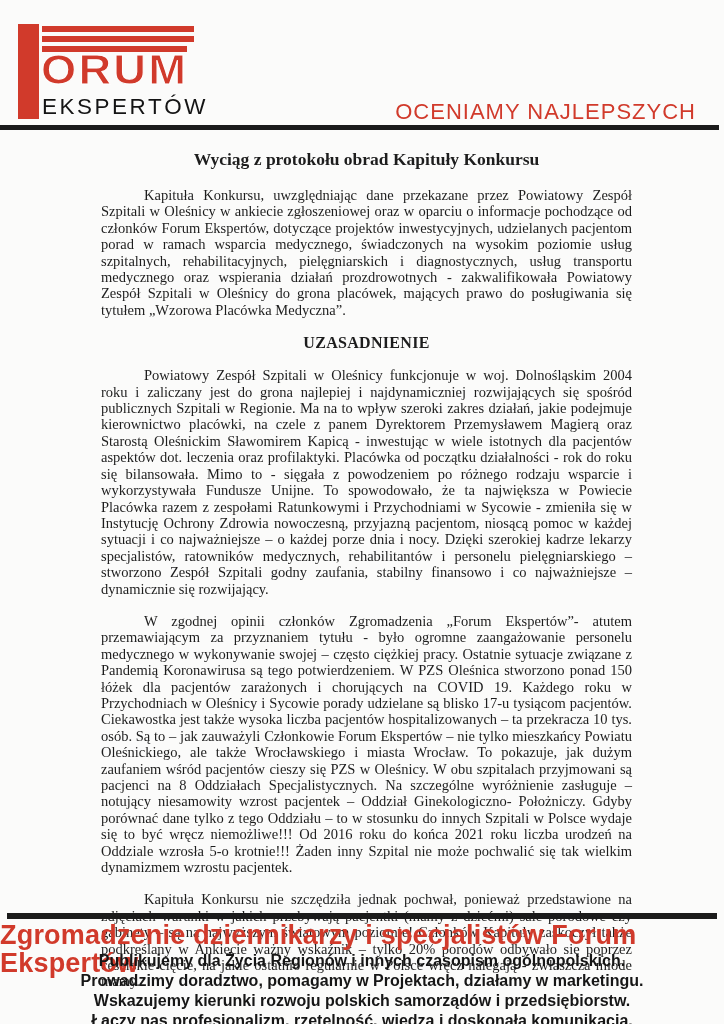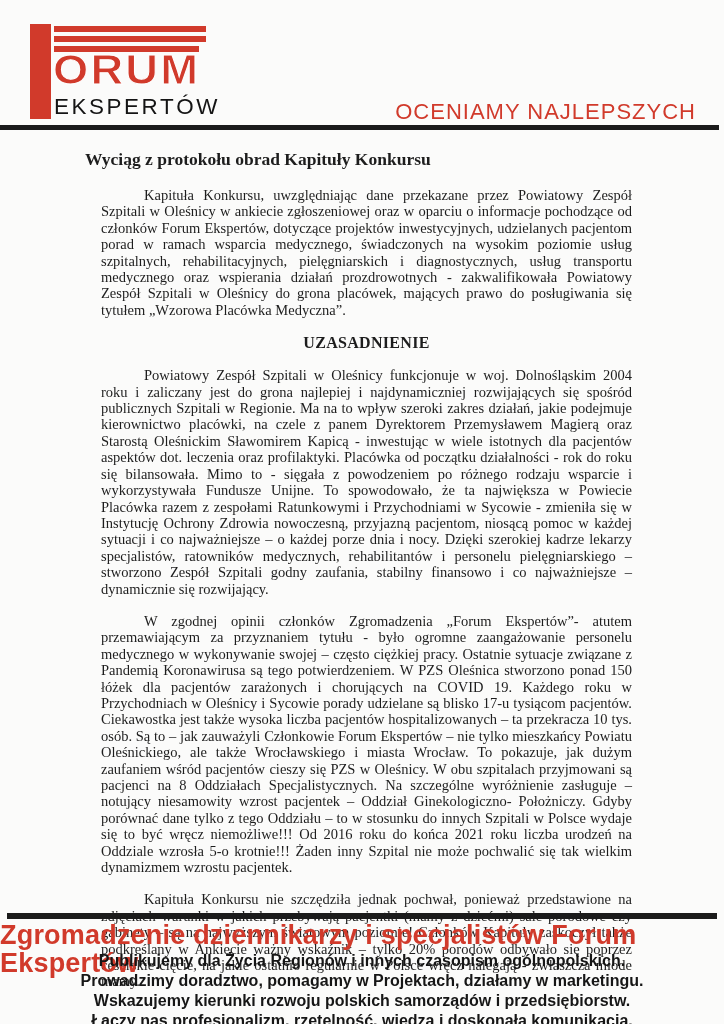--- a/index.html
+++ b/index.html
@@ -10,21 +10,21 @@
   }
   *{box-sizing:border-box;}
   html,body{margin:0;padding:0;}
   body{
     width:724px;height:1024px;position:relative;overflow:hidden;
     background:var(--bg);color:var(--ink);
     font-family:"Liberation Serif", serif;
   }
   
   .header{position:absolute;top:22px;left:14px;right:12px;height:103px;}
-  .logo{position:absolute;left:12px;top:0;width:195px;height:103px;}
+  .logo{position:absolute;left:0;top:0;width:195px;height:103px;}
   .f-bar{position:absolute;left:4px;top:2px;width:21px;height:95px;background:var(--red);}
   .f-line{position:absolute;left:28px;height:6px;background:var(--red);}
   .f-line.l1{top:4px;width:152px;}
   .f-line.l2{top:14px;width:152px;}
   .f-line.l3{top:24px;width:145px;}
   .orum{
     position:absolute;left:27px;top:27px;
     font-family:"Liberation Sans", sans-serif;font-weight:bold;
     font-size:42px;line-height:1;color:var(--red);
     letter-spacing:2px;transform:scaleX(1.08);transform-origin:left top;
@@ -38,21 +38,21 @@
   }
   .tagline{
     position:absolute;right:16px;bottom:2px;
     font-family:"Liberation Sans", sans-serif;font-weight:normal;
     font-size:22px;line-height:1;color:var(--red);letter-spacing:1px;
   }
   .rule-top{position:absolute;top:125px;left:0px;right:5px;height:5px;background:var(--rule);}
   
   .main{position:absolute;top:147px;left:85px;width:563px;}
   .doc-title{
-    text-align:left;font-weight:bold;font-size:17.5px;line-height:24px;margin:0 0 3px 0;
+    text-align:center;font-weight:bold;font-size:17.5px;line-height:24px;margin:0 0 3px 0;
   }
   .par{
     margin:16px;text-align:justify;text-indent:43px;
     font-size:14.5px;line-height:16.4px;
   }
   .section-heading{
     margin:0;text-align:center;font-weight:bold;font-size:16px;line-height:17px;
     letter-spacing:0.3px;
   }
   

